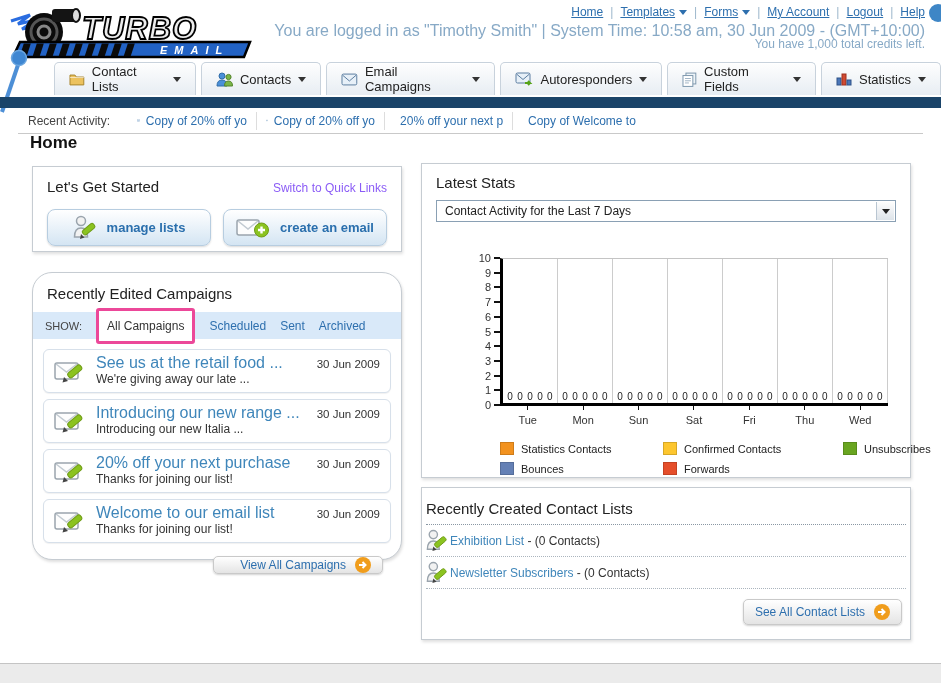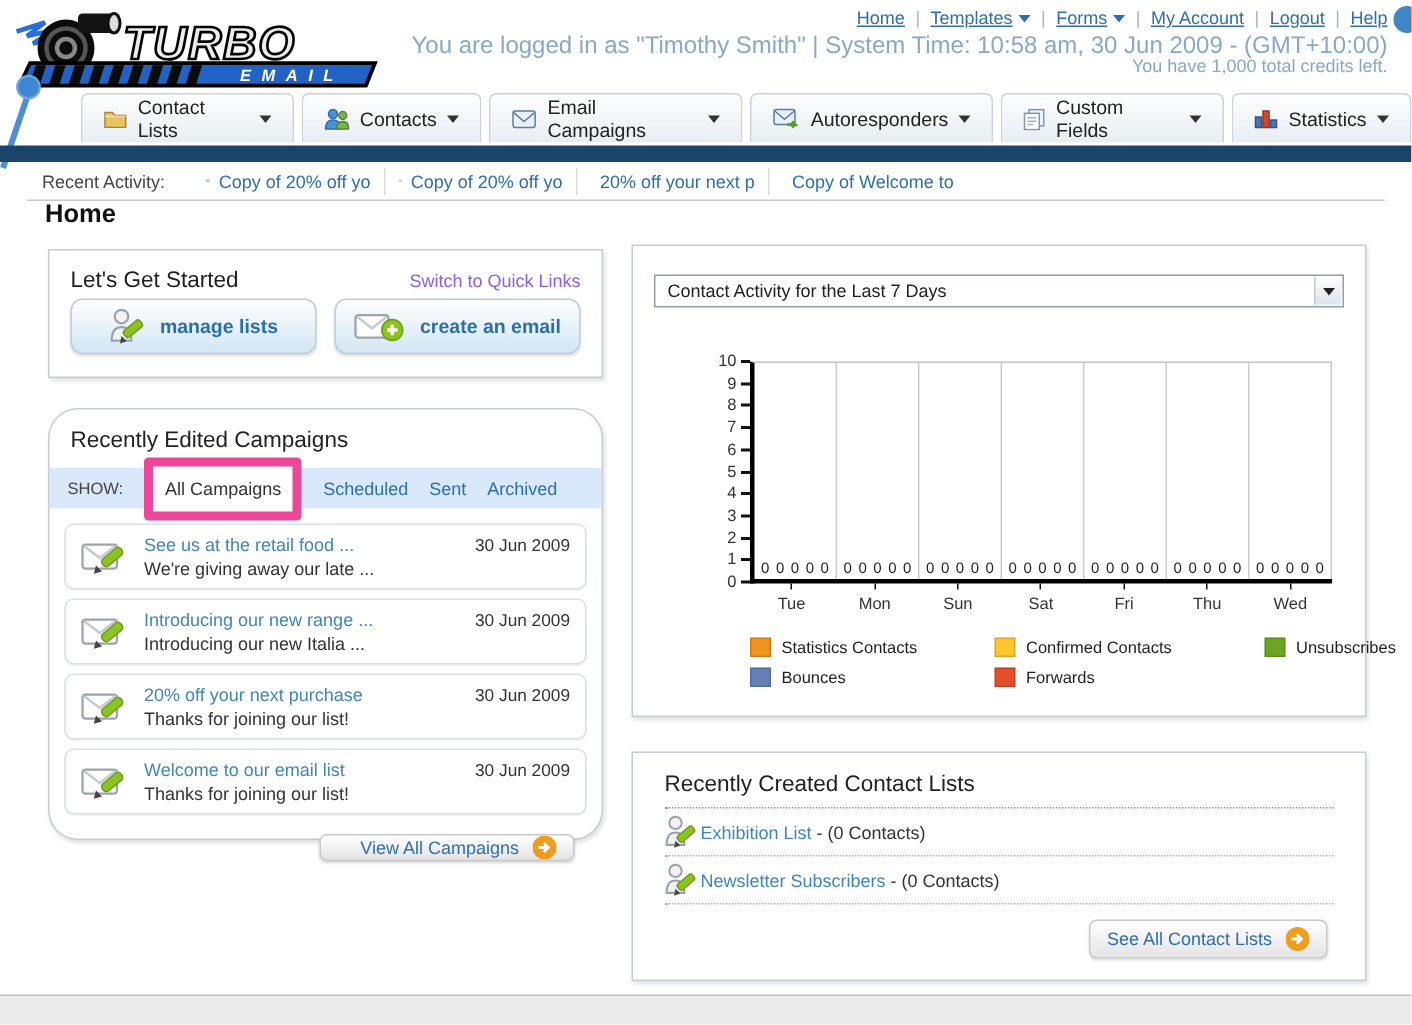--- a/index.html
+++ b/index.html
@@ -34,34 +34,34 @@
   .page-title { position:absolute; top:133px; left:30px; font-size:17px; font-weight:bold; color:#111; }
 
   
   .panel { position:absolute; background:#fff; border:1px solid #c6ccd2; box-shadow:1px 2px 3px rgba(0,0,0,.13); }
   .panel h2 { font-size:15px; font-weight:normal; color:#222; }
 
   
   .p-getstarted { left:32px; top:166px; width:370px; height:86px; padding:11px 14px; }
   .gs-head { display:flex; justify-content:space-between; align-items:baseline; }
   .gs-head a { font-size:12px; color:#8b5cf6; text-decoration:none; cursor:pointer; }
-  .gs-btns { display:flex; gap:12px; margin-top:4px; }
+  .gs-btns { display:flex; gap:12px; margin-top:14px; }
   .gs-btn { flex:1; height:37px; border:1px solid #b7cde0; border-radius:8px; background:linear-gradient(#ffffff,#d4e5f3); box-shadow:0 1px 2px rgba(0,0,0,.15); display:flex; align-items:center; justify-content:center; gap:10px; color:#2a6fad; font-weight:bold; font-size:13px; cursor:pointer; }
 
   
   .p-campaigns { left:32px; top:272px; width:370px; height:288px; padding:12px 0 0 0; display:flex; flex-direction:column;border-radius:20px; }
   .p-campaigns h2 { margin:0 14px 10px 14px; }
   .filterbar { background:#d9e9f9; height:27px; display:flex; align-items:center; gap:14px; padding:0 12px; font-size:12px; }
   .filterbar .show { color:#444; font-size:11px; }
   .filterbar a { color:#2d6fae; text-decoration:none; cursor:pointer; }
-  .filterbar a.active { background:#fff; color:#333; border:6px solid #ec4899; border-radius:3px; padding:8px 8px; }
+  .filterbar a.active { background:#fff; color:#333; border:3px solid #ec4899; border-radius:3px; padding:8px 8px; }
   .cards { padding:10px 10px 0 10px; display:flex; flex-direction:column; gap:6px; }
   .card { border:1px solid #d7e0ea; border-radius:6px; background:#fff; box-shadow:0 1px 1px rgba(0,0,0,.06); display:flex; align-items:center; gap:10px; padding:5px 10px; height:44px; cursor:pointer; }
   .card .ctext { flex:1; line-height:15px; }
-  .card .ctitle { font-size:12px; color:#3f86ba; }
+  .card .ctitle { font-size:16px; color:#3f86ba; }
   .card .csub { font-size:12px; color:#333; }
   .card .cdate { font-size:11.5px; color:#333; align-self:flex-start; margin-top:3px; white-space:nowrap; }
   .btn-more { height:26px; display:inline-flex; align-items:center; gap:9px; padding:0 11px; border:1px solid #c9c9c9; border-radius:5px; background:linear-gradient(#ffffff,#e4e4e4); box-shadow:0 1px 2px rgba(0,0,0,.18); color:#2d6fae; font-size:12px; cursor:pointer; }
   .p-campaigns .btn-more { margin:13px 18px 0 auto;padding-left:26px; }
 
   
   .p-stats { left:421px; top:163px; width:490px; height:315px; padding:10px 14px; }
   .selectbox { position:relative; margin-top:9px; height:22px; border:1px solid #8aa0b4; background:#fff; font-size:12px; color:#222; line-height:20px; padding:0 26px 0 8px; cursor:pointer; }
   .selectbox .sel-arrow { position:absolute; right:1px; top:1px; bottom:1px; width:18px; background:linear-gradient(#fdfdfd,#dde3e9); border-left:1px solid #b9c6d2; display:flex; align-items:center; justify-content:center; }
   .selectbox .sel-arrow i { width:0; height:0; border-left:4px solid transparent; border-right:4px solid transparent; border-top:5px solid #222; }
@@ -76,21 +76,21 @@
   .ymark { width:6px; height:2px; background:#111; }
   .xaxis { display:flex; margin:0 8px 0 64px; }
   .xcell { flex:1; text-align:center; }
   .xtick { display:block; width:1px; height:4px; background:#111; margin:0 auto; }
   .xlab { font-size:11px; color:#333; }
   .legend { display:grid; grid-template-columns:163px 180px 1fr; row-gap:7px; margin:14px 0 0 64px; }
   .litem { display:flex; align-items:center; gap:7px; font-size:11px; color:#222; }
   .lswatch { width:14px; height:13px; display:inline-block; border:1px solid rgba(0,0,0,.15); }
 
   
-  .p-contactlists { left:421px; top:487px; width:490px; height:153px; padding:12px 21px; display:flex; flex-direction:column;margin-top:14px; }
+  .p-contactlists { left:421px; top:487px; width:490px; height:153px; padding:12px 4px; display:flex; flex-direction:column; }
   .p-contactlists h2 { padding-bottom:7px; border-bottom:1px dotted #8a97a3; }
   .cl-row { display:flex; align-items:center; gap:2px; padding:3px 0; border-bottom:1px dotted #aab4bd; font-size:12px; height:32px; }
   .cl-row a { color:#3f86ba; text-decoration:none; cursor:pointer; }
   .cl-row .cl-suffix { color:#333; }
   .p-contactlists .btn-more { margin:auto 4px 2px auto; }
 
   .bottom-strip { position:absolute; left:0; right:0; top:663px; height:20px; background:#ebebeb; border-top:1px solid #c4c4c4; }
 </style>
 </head>
 <body>
@@ -342,20 +342,21 @@
     <div class="btn-more">
       <span>View All Campaigns</span>
       <svg width="16" height="16" viewBox="0 0 16 16">
           <circle cx="8" cy="8" r="8" fill="#f09d1c"></circle>
           <path d="M4 8 h6 M7.5 5 l3 3 -3 3" stroke="#fff" stroke-width="2" fill="none"></path>
         </svg>
     </div>
   </div>
 
   <div class="panel p-stats">
+    <h2>Latest Stats</h2>
     <div class="selectbox">
       <span>Contact Activity for the Last 7 Days</span>
       <span class="sel-arrow">
           <i></i>
         </span>
     </div>
     <div class="chart">
       <div class="yaxis">
           <div class="ytick" style="top: 100%;">
             <span class="ylab">0</span>

